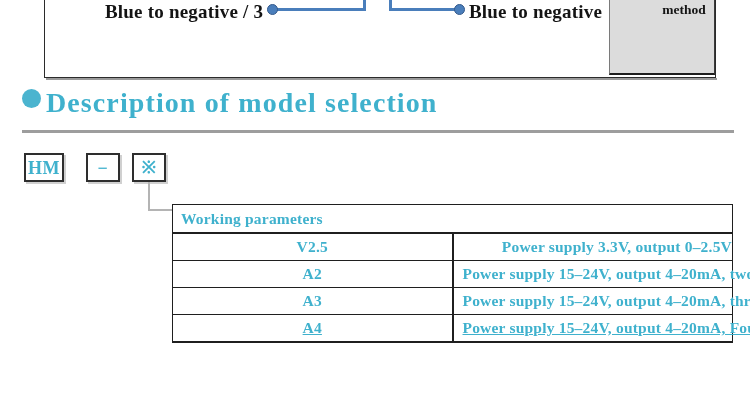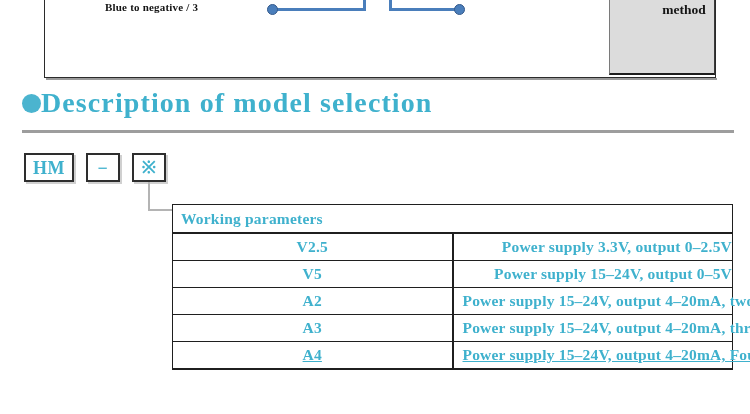--- a/index.html
+++ b/index.html
@@ -52,21 +52,21 @@
     width: 11px;
     height: 11px;
     border-radius: 50%;
     background: #4a7ebb;
     border: 1px solid #34598b;
     box-sizing: border-box;
   }
   .wire-label {
     position: absolute;
     font-family: "Liberation Serif", "DejaVu Serif", serif;
-    font-size: 11px;
+    font-size: 19px;
     font-weight: bold;
     color: #141414;
     white-space: nowrap;
     letter-spacing: 0.2px;
   }
 
   
   #method-cell {
     position: absolute;
     left: 609px;
@@ -91,21 +91,21 @@
     color: #141414;
     padding-left: 44px;
   }
 
   
   #section-heading {
     position: absolute;
     left: 22px;
     top: 89px;
     display: flex;
-    align-items: center;
+    gap: 5px;
   }
   #section-heading .bullet {
     width: 19px;
     height: 19px;
     border-radius: 50%;
     background: #4bb4cf;
     flex: none;
   }
   #section-heading .heading-text {
     font-family: "Liberation Serif", "DejaVu Serif", serif;
@@ -138,21 +138,21 @@
     box-shadow: 2px 2px 0 rgba(150,150,150,0.45);
   }
   .code-box .code-text {
     font-family: "Liberation Serif", "DejaVu Serif", serif;
     font-size: 18px;
     font-weight: bold;
     color: #3fb1cd;
     line-height: 1;
     letter-spacing: 0.5px;
   }
-  #box-hm { left: 24px; top: 153px; width: 50px; }
+  #box-hm { left: 24px; top: 153px; width: 40px; }
   #box-dash { left: 86px; top: 153px; width: 34px; }
   #box-star { left: 132px; top: 153px; width: 34px; }
   #box-star .code-text { font-size: 17px; }
 
   #connector-v {
     position: absolute;
     left: 148px;
     top: 182px;
     width: 2px;
     height: 28px;
@@ -217,20 +217,21 @@
   <div class="wire-v" style="left:344px; top:28px; height:22px;"></div>
   <div class="wire-h" style="left:344px; top:48px; width:69px;"></div>
   <div class="node-dot" style="left:409px; top:44px;"></div>
 
   <div class="wire-v" style="left:318px; top:28px; height:22px;"></div>
   <div class="wire-h" style="left:225px; top:48px; width:96px;"></div>
   <div class="node-dot" style="left:222px; top:44px;"></div>
 
   <div class="wire-label" style="left:60px; top:41px;">Blue to negative / 3</div>
 
+  <div class="wire-label" style="left:424px; top:41px;">Blue to negative</div>
 </div>
 
 <div id="method-cell">
   <div class="method-text">method</div>
 </div>
 
 <div id="section-heading">
   <span class="bullet"></span>
   <span class="heading-text">Description of model selection</span>
 </div>
@@ -252,24 +253,20 @@
 <table id="params-table">
   <tbody id="params-table-body">
     <tr>
       <td class="th-cell" colspan="2">Working parameters</td>
     </tr>
   <tr>
         <td class="code-col">V2.5</td>
         <td class="desc-col">Power supply 3.3V,  output 0–2.5V</td>
       </tr>
       <tr>
-        <td class="code-col">V5</td>
-        <td class="desc-col">Power supply 15–24V,  output 0–5V</td>
-      </tr>
-      <tr>
         <td class="code-col">A2</td>
         <td class="desc-col">Power supply 15–24V,  output 4–20mA, two line system</td>
       </tr>
       <tr>
         <td class="code-col">A3</td>
         <td class="desc-col">Power supply 15–24V,  output 4–20mA, three wire system</td>
       </tr>
       <tr>
         <td class="code-col">A4</td>
         <td class="desc-col">Power supply 15–24V,  output 4–20mA, Four wire system</td>

